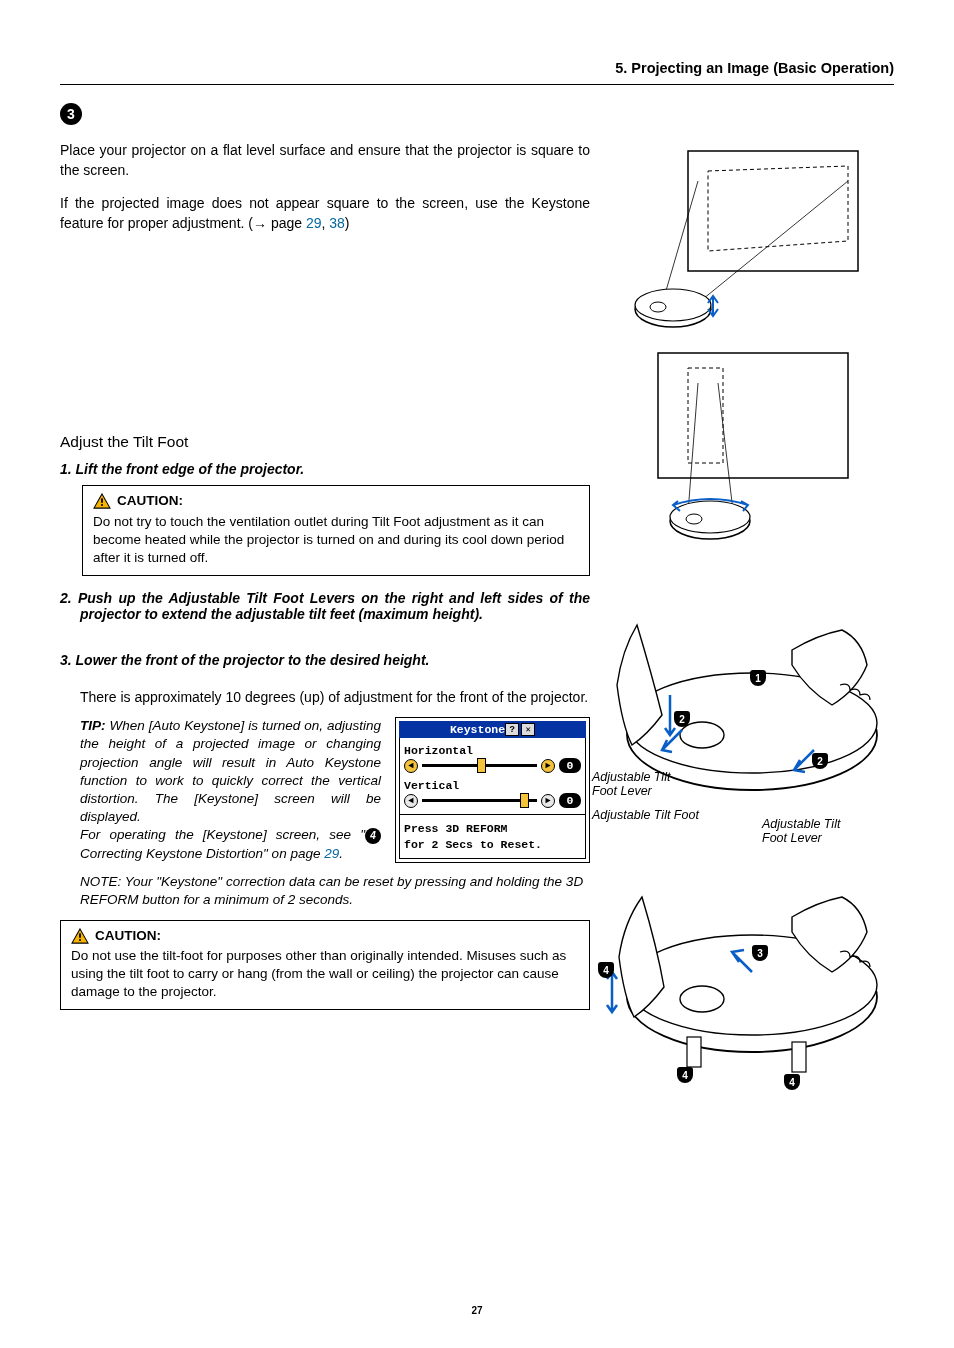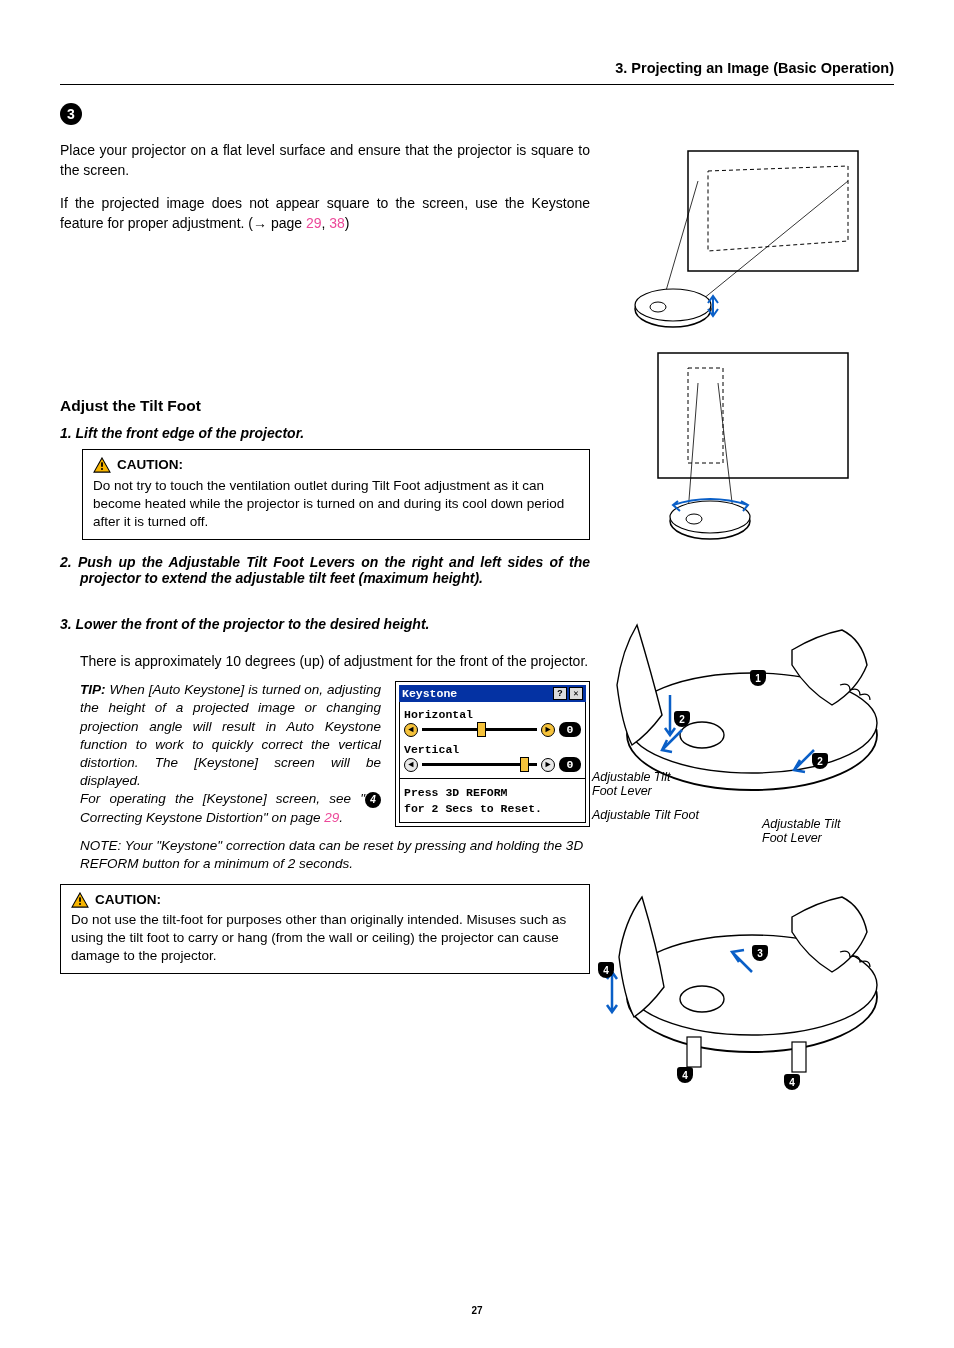--- a/index.html
+++ b/index.html
@@ -73,24 +73,25 @@
   .right-col {
     flex: 1;
     min-width: 0;
   }
   .body-text {
     font-size: 14px;
     line-height: 1.4;
     margin-bottom: 14px;
   }
   .body-text.justify { text-align: justify; }
-  .link { color: #ec4899; }
+  .link { color: #0369a1; }
   .subheading {
     font-size: 15.5px;
-    font-weight: 700;
+    font-weight: 400;
+    margin-top: 36px;
     margin-bottom: 10px;
   }
   .step {
     font-size: 14px;
     font-weight: bold;
     font-style: italic;
     margin-top: 10px;
     margin-bottom: 8px;
     padding-left: 20px;
     text-indent: -20px;
@@ -141,21 +142,21 @@
     font-size: 11.5px;
   }
   .ks-outer {
     border: 1px solid #000;
     padding: 3px;
   }
   .ks-titlebar {
     background: #0432a3;
     color: #fff;
     display: flex;
-    justify-content: space-between;
+    justify-content: center;
     align-items: center;
     padding: 1px 2px;
     font-weight: bold;
     border: 1px solid #0432a3;
   }
   .ks-tb-btns { display: flex; gap: 2px; }
   .ks-tb-btn {
     width: 14px; height: 13px;
     background: #dcdcdc;
     border: 1px solid #000;
@@ -242,21 +243,21 @@
     font-size: 10px;
   }
   .spacer-para { height: 90px; }
   .rel { position: relative; }
 </style>
 </head>
 <body>
 
 <div class="page">
   <div class="header-line">
-    <div class="header-right">3. Projecting an Image (Basic Operation)</div>
+    <div class="header-right">5. Projecting an Image (Basic Operation)</div>
   </div>
 
   <div class="section-title">
     <span class="circle-num">3</span>
   </div>
 
   <div class="main-cols">
     <div class="left-col">
       <p class="body-text justify">Place your projector on a flat level surface and ensure that the projector is square to the screen.</p>
       <p class="body-text justify">

